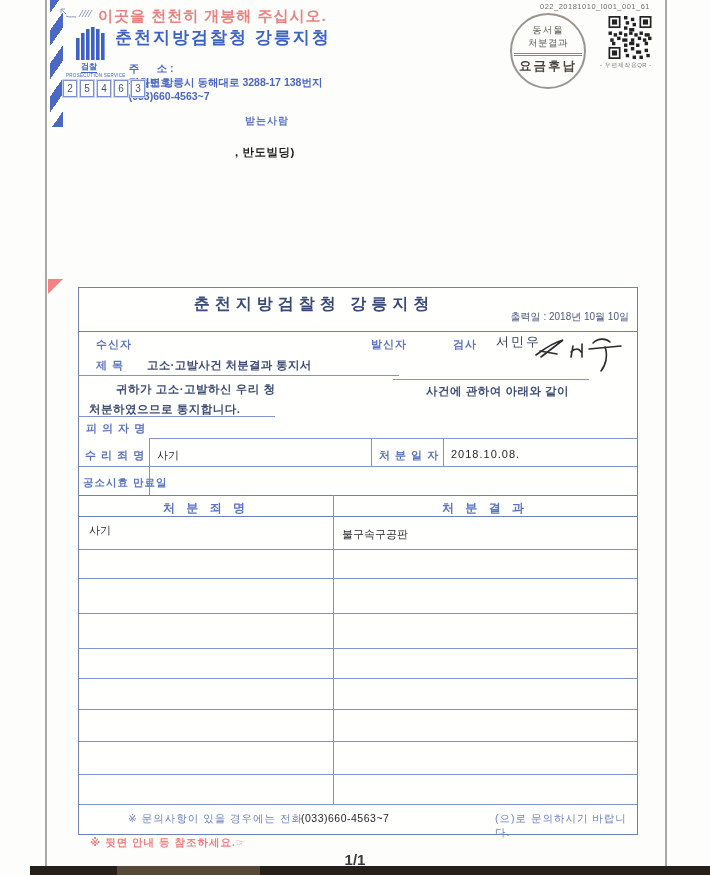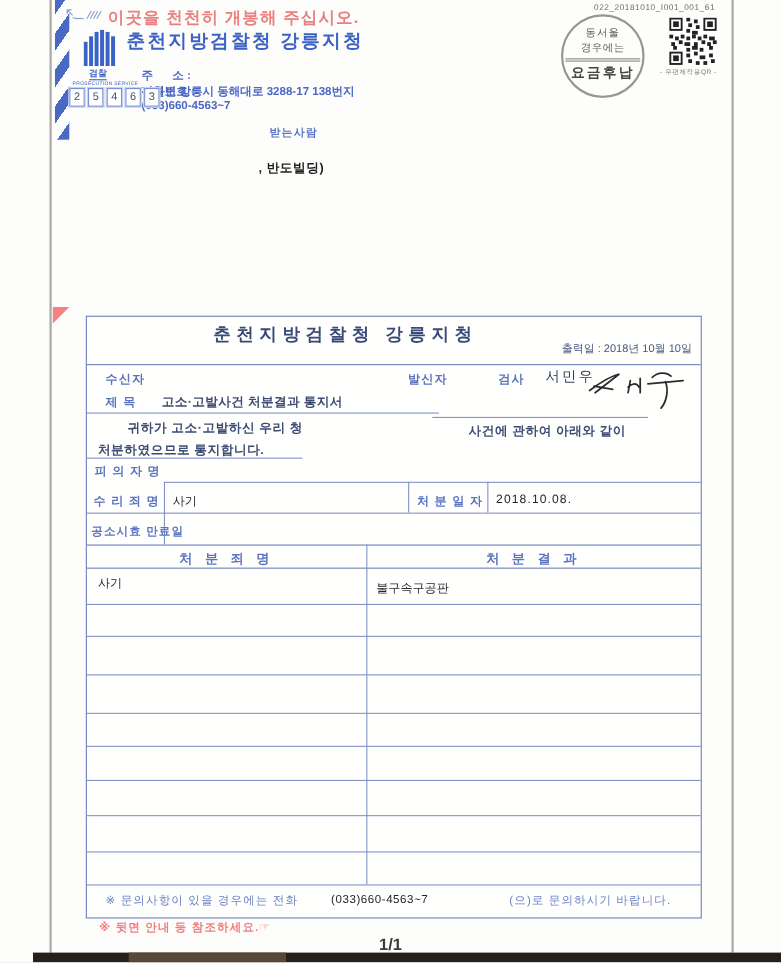--- a/index.html
+++ b/index.html
@@ -47,21 +47,21 @@
   
   .notice-box{position:absolute;left:78px;top:287px;width:558px;height:546px;
     border:1px solid #6d80ba;background:#fffffe;}
   .n-title{position:absolute;left:0;top:6px;width:470px;text-align:center;
     color:#3a4a78;font-weight:bold;font-size:16px;letter-spacing:5px;}
   .n-date{position:absolute;right:8px;top:22px;color:#49557e;font-size:10px;}
   .lbl{color:#5b74c2;font-weight:bold;font-size:11px;letter-spacing:1px;}
   .val{color:#26262a;font-size:11px;}
   .body-txt{color:#3d4c74;font-weight:bold;font-size:11.5px;letter-spacing:.5px;}
   .th{color:#5b74c2;font-weight:bold;font-size:12px;letter-spacing:4px;text-align:center;}
-  .footer-blue{color:#6a7fc2;font-size:10.5px;letter-spacing:1px;}
+  .footer-blue{color:#6a7fc2;font-size:10.5px;letter-spacing:1px;margin-left:32px;}
   .footer-dark{color:#25252a;font-size:10.5px;letter-spacing:.5px;}
   .back-note{color:#f07f7f;font-size:10.5px;font-weight:bold;letter-spacing:1px;}
   .page-num{color:#3b3b3b;font-size:15px;font-weight:bold;}
   .sender-name{color:#2e3a55;font-size:13px;letter-spacing:2px;}
   .bottom-bar{position:absolute;left:30px;top:866px;width:680px;height:9px;background:#26201a;}
   .bottom-bar-light{position:absolute;left:117px;top:866px;width:143px;height:9px;background:#57493a;}
 </style>
 </head>
 <body>
 
@@ -105,21 +105,21 @@
     <div class="digit">2</div>
     <div class="digit">5</div>
     <div class="digit">4</div>
     <div class="digit">6</div>
     <div class="digit">3</div>
   </div>
 
   <div class="abs doc-id" style="left:540px;top:2px;">022_20181010_I001_001_61</div>
   <div class="stamp">
     <div class="l1">동서울</div>
-    <div class="l2">경우에는</div>
+    <div class="l2">처분결과</div>
     <div class="rule"></div>
     <div class="rule2"></div>
     <div class="l3">요금후납</div>
   </div>
   <svg class="abs" style="left:607px;top:16px;" width="46" height="43" viewBox="0 0 25 25">
     <rect x="0" y="0" width="25" height="25" fill="#fff"></rect>
     <rect x="0" y="0" width="7" height="7" fill="#222"></rect>
       <rect x="1" y="1" width="5" height="5" fill="#fff"></rect>
       <rect x="2" y="2" width="3" height="3" fill="#222"></rect>
     <rect x="18" y="0" width="7" height="7" fill="#222"></rect>

